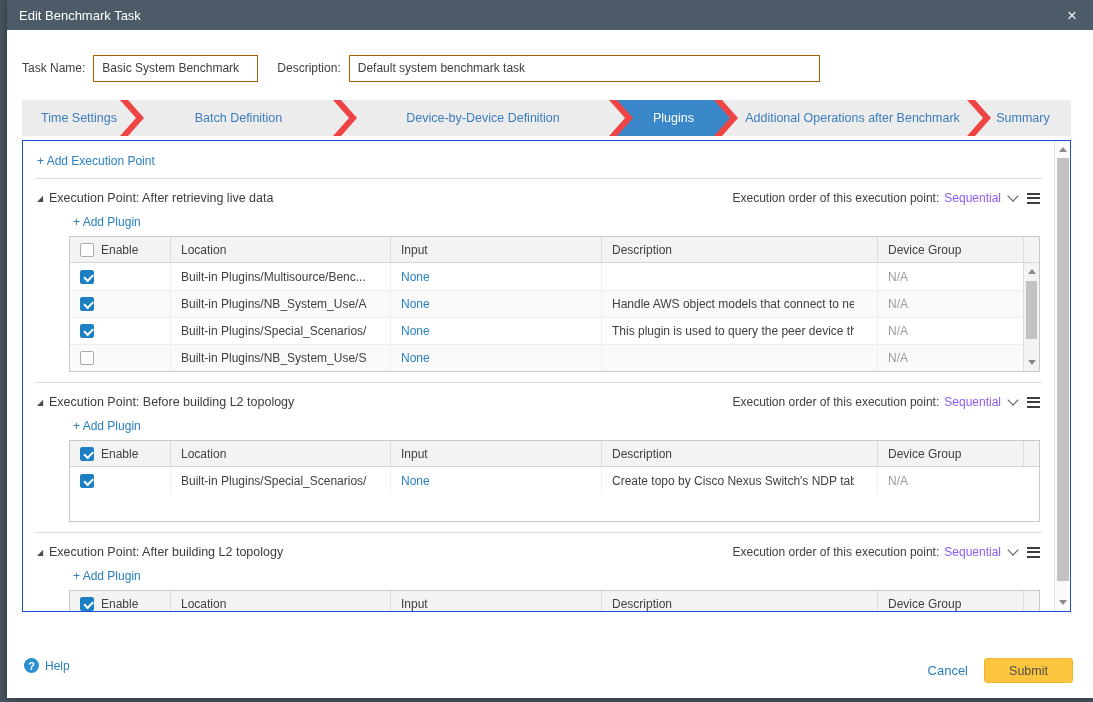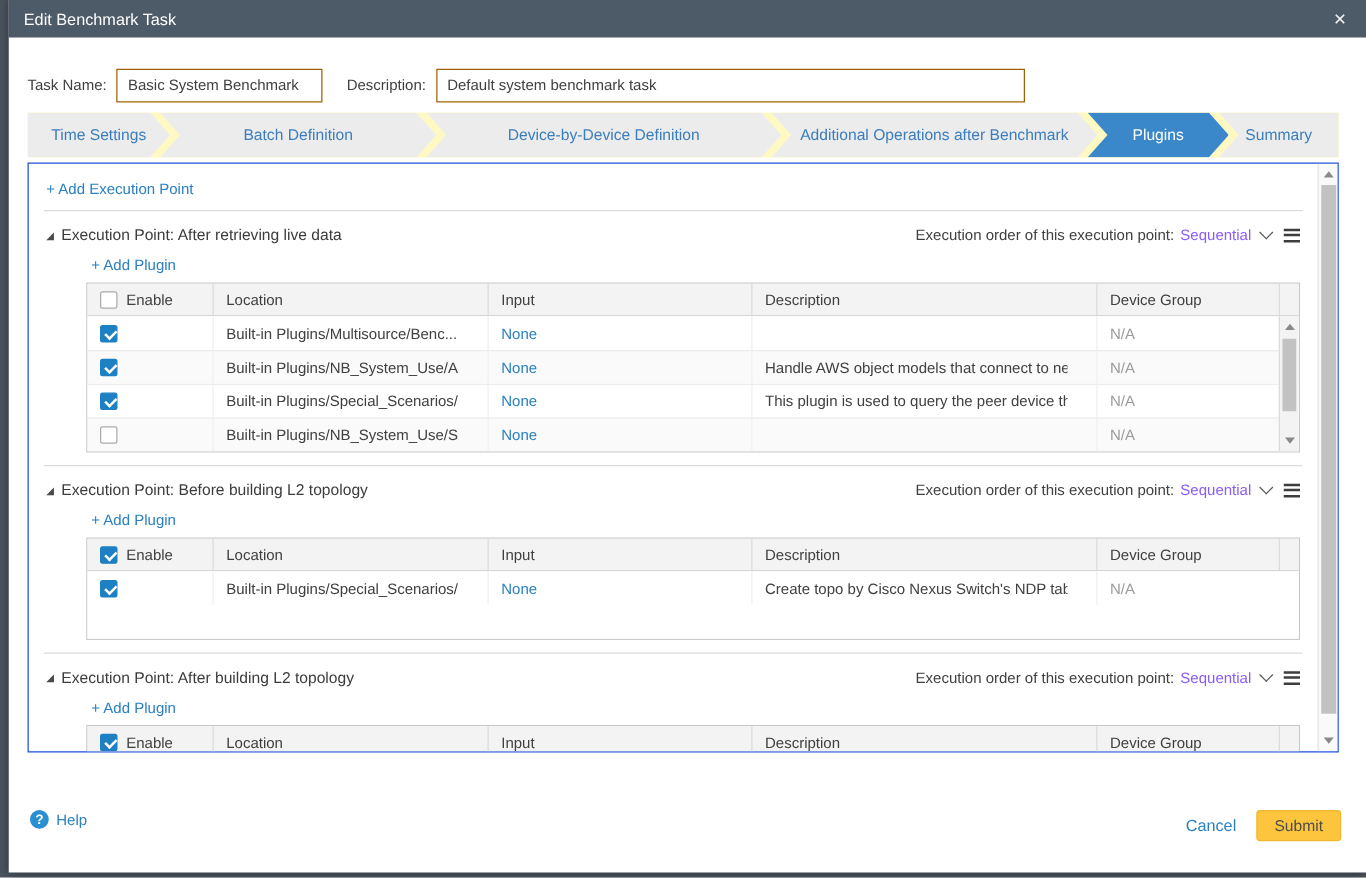--- a/index.html
+++ b/index.html
@@ -32,22 +32,22 @@
   .form-row label { color:#404040; }
   .form-row input {
     height:27px; border:1px solid #a16207; padding:0 8px; font-size:12px;
     color:#404040; font-family:"Liberation Sans", sans-serif; outline:none;
   }
   .input-task { width:165px; margin-left:8px; }
   .lbl-desc { margin-left:19px; }
   .input-desc { width:471px; margin-left:8px; }
   
   .wizard {
-    margin:8px 22px 0 15px; height:36px; flex:0 0 36px;
-    background:#fef9c3; display:flex; position:relative;
+    margin:18px 22px 0 15px; height:36px; flex:0 0 36px;
+    background:#ef4444; display:flex; position:relative;
   }
   .step {
     height:36px; line-height:36px; text-align:center;
     background:#ececec; color:#3b7dbd; font-size:12.5px;
     position:relative; cursor:pointer; white-space:nowrap; overflow:hidden;
   }
   .step span { pointer-events:none; }
   .s1 { width:114px; z-index:6;
     clip-path:polygon(0 0, calc(100% - 16px) 0, 100% 50%, calc(100% - 16px) 100%, 0 100%); }
   .s2 { width:221px; z-index:5; margin-left:-8px;
@@ -149,21 +149,21 @@
   }
   .help-wrap { display:flex; align-items:center; }
   .help-icon {
     width:15px; height:15px; border-radius:50%; background:#2a8fd0; color:#fff;
     font-size:11px; font-weight:bold; display:inline-flex; align-items:center;
     justify-content:center; margin-right:6px; cursor:pointer;
   }
   .actions { margin-left:auto; display:flex; align-items:center; }
   .cancel { margin-right:16px; font-size:13px; }
   .submit {
-    width:68px; height:25px; background:#fcc53d; border:1px solid #f0b82e;
+    width:89px; height:25px; background:#fcc53d; border:1px solid #f0b82e;
     border-radius:3px; color:#4d4d4d; font-size:12.5px; cursor:pointer;
     font-family:"Liberation Sans", sans-serif;
   }
 </style>
 </head>
 <body>
 
 <div class="dialog">
 
   <div class="titlebar">
@@ -175,22 +175,22 @@
     <label>Task Name:</label>
     <input class="input-task" value="Basic System Benchmark" style="">
     <label class="lbl-desc">Description:</label>
     <input class="input-desc" value="Default system benchmark task" style="">
   </div>
 
   <div class="wizard">
     <div class="step s1"><span>Time Settings</span></div>
     <div class="step s2"><span>Batch Definition</span></div>
     <div class="step s3"><span>Device-by-Device Definition</span></div>
+    <div class="step s5 active"><span>Plugins</span></div>
     <div class="step s4"><span>Additional Operations after Benchmark</span></div>
-    <div class="step s5 active"><span>Plugins</span></div>
     <div class="step s6"><span>Summary</span></div>
   </div>
 
   <div class="panel">
     <div class="panel-inner">
 
       <a class="link add-exec">+ Add Execution Point</a>
       <div class="divider"></div>
 
       

